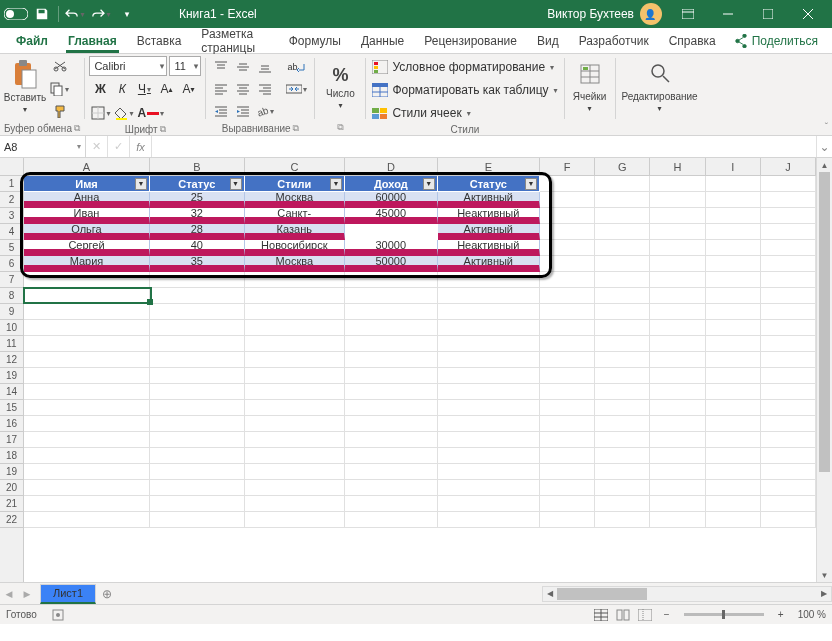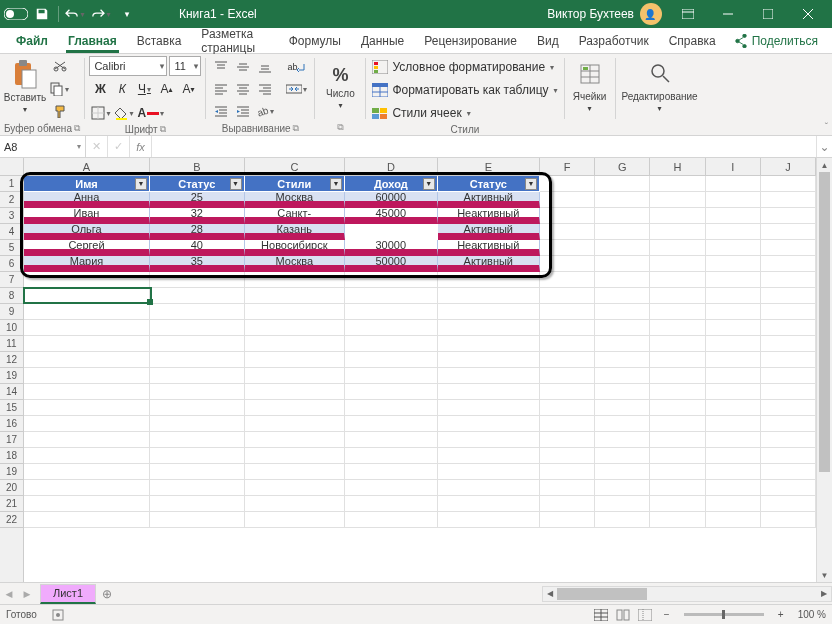--- a/index.html
+++ b/index.html
@@ -73,21 +73,21 @@
 .active-cell { position: absolute; border: 2px solid #217346; pointer-events: none; }
 .active-cell::after { content: ''; position: absolute; right: -3px; bottom: -3px; width: 6px; height: 6px; background: #217346; }
 
 .vscroll { position: absolute; right: 0; top: 0; bottom: 0; width: 16px; background: #f0f0f0; border-left: 1px solid #dadada; }
 .vscroll .thumb { position: absolute; left: 2px; right: 2px; top: 14px; height: 300px; background: #c1c1c1; }
 .vscroll .arr { position: absolute; left: 0; right: 0; height: 14px; display: flex; align-items: center; justify-content: center; font-size: 8px; color: #666; }
 
 
 .sheet-bar { height: 22px; border-top: 1px solid #d4d4d4; display: flex; align-items: center; background: #f3f2f1; }
 .sheet-nav { width: 18px; display: flex; align-items: center; justify-content: center; color: #aaa; font-size: 9px; }
-.sheet-tab { height: 20px; padding: 0 12px; background: #f0abfc; border: 1px solid #d4d4d4; border-bottom: 2px solid #217346; display: flex; align-items: center; font-size: 11px; margin-left: 4px; }
+.sheet-tab { height: 20px; padding: 0 12px; background: #3b82f6; border: 1px solid #d4d4d4; border-bottom: 2px solid #217346; display: flex; align-items: center; font-size: 11px; margin-left: 4px; }
 .sheet-add { width: 22px; display: flex; align-items: center; justify-content: center; color: #888; }
 .hscroll { margin-left: auto; width: 290px; height: 16px; background: #f0f0f0; border: 1px solid #dadada; position: relative; }
 .hscroll .thumb { position: absolute; left: 14px; width: 90px; top: 1px; bottom: 1px; background: #c1c1c1; }
 .hscroll .arr { position: absolute; top: 0; bottom: 0; width: 14px; display: flex; align-items: center; justify-content: center; font-size: 8px; color: #666; }
 
 
 .statusbar { height: 20px; background: #f3f2f1; border-top: 1px solid #d4d4d4; display: flex; align-items: center; padding: 0 6px; font-size: 10px; color: #555; }
 .statusbar .spacer { flex: 1; }
 .view-btn { width: 22px; height: 16px; display: flex; align-items: center; justify-content: center; cursor: pointer; }
 .zoom-slider { width: 80px; height: 3px; background: #bbb; margin: 0 6px; position: relative; }

